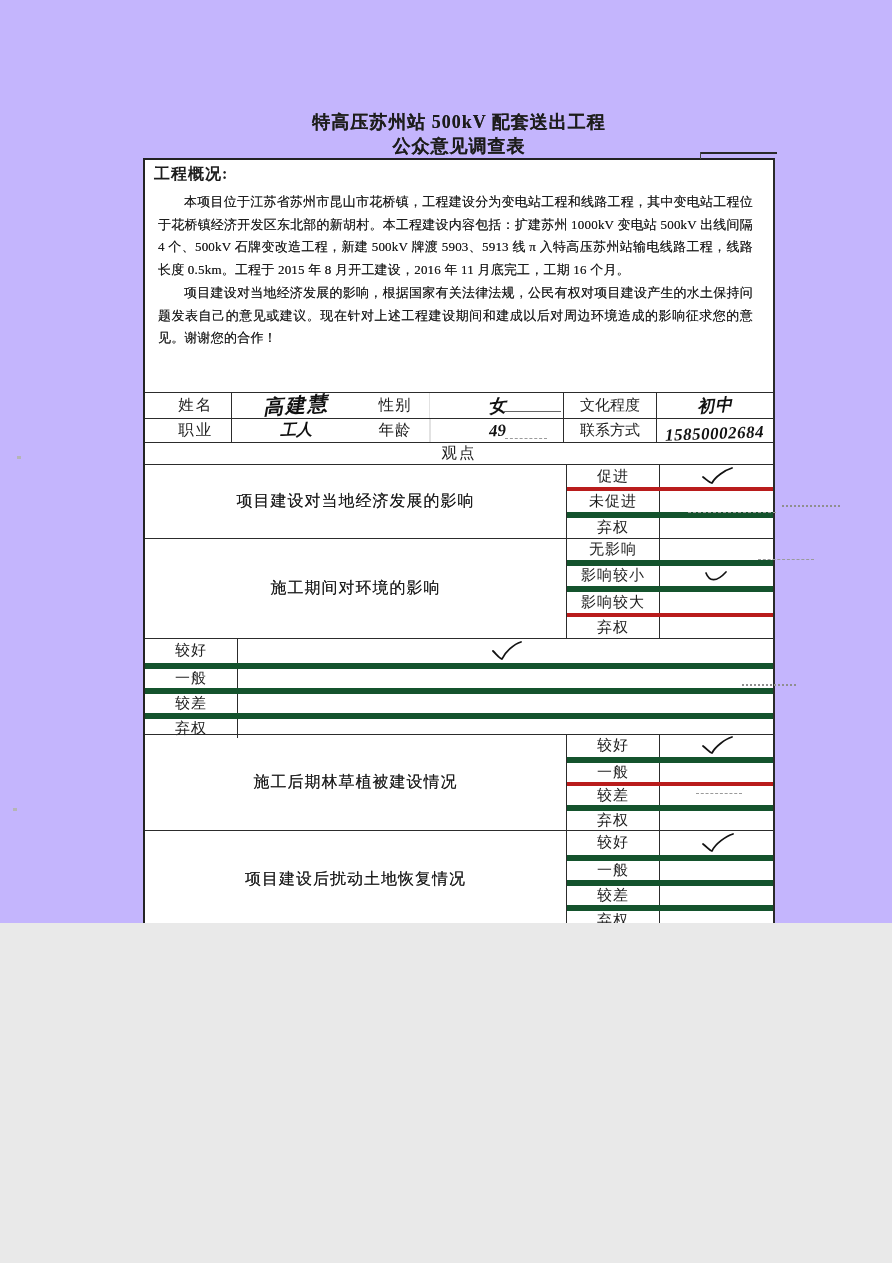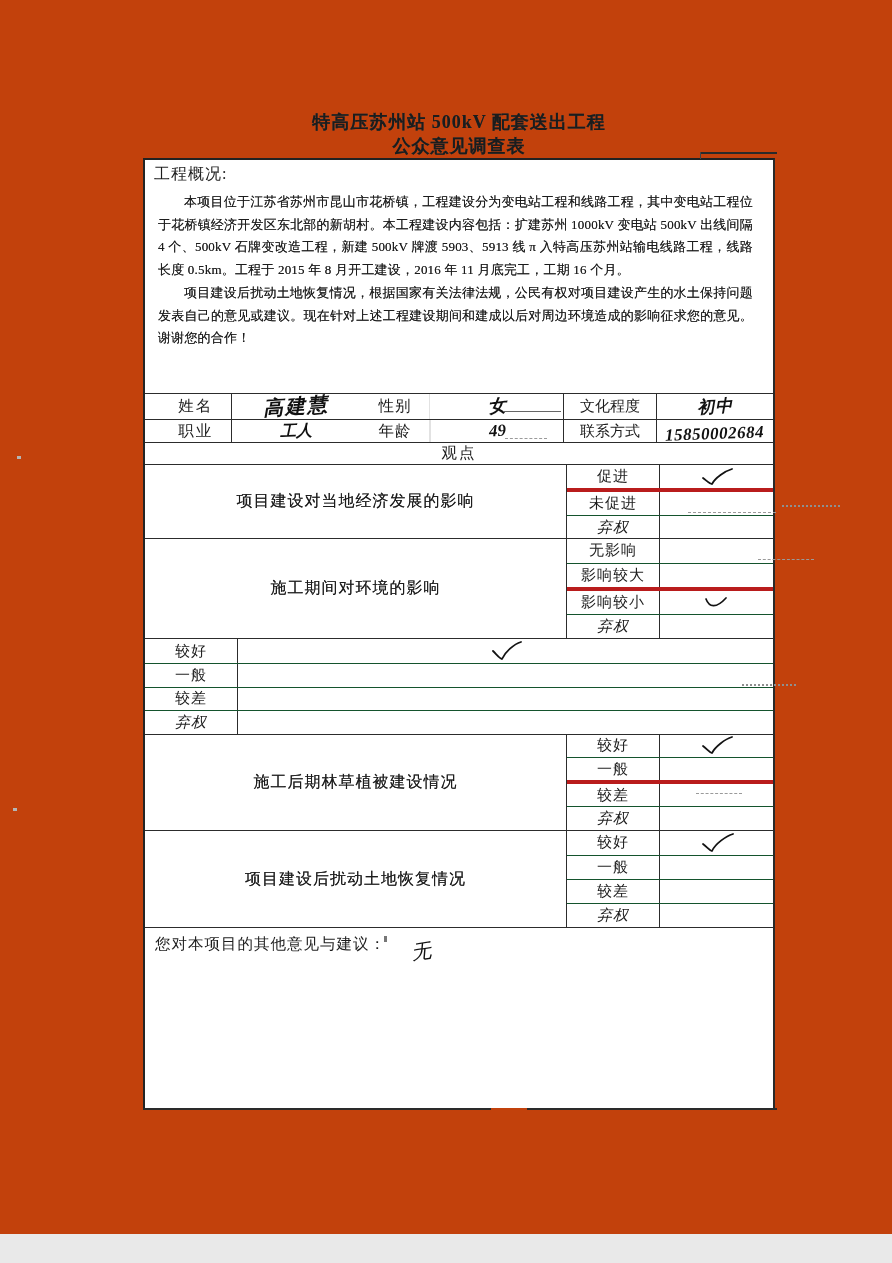--- a/index.html
+++ b/index.html
@@ -1,37 +1,37 @@
 <!DOCTYPE html>
 <html lang="zh"><head>
 <meta charset="utf-8">
 <style>
   * { margin:0; padding:0; box-sizing:border-box; }
   html,body { background:#e9e9e9; }
   body { font-family:"Liberation Serif","DejaVu Serif",serif; color:#1c1c1c; }
   .sheet{
-    position:relative; width:892px; height:1234px; background:#c2410c;
+    position:relative; width:892px; height:923px; background:#c4b5fd;
     margin:0 auto; overflow:hidden;
   }
   
   .titles{ position:absolute; left:143px; top:110px; width:632px; text-align:center; }
   .title-line{ font-size:18px; font-weight:700; line-height:24px; letter-spacing:1px;
     text-shadow:0 0 .5px #444; }
   
   .doc-table{
     position:absolute; left:143px; top:158px; width:632px; height:950px;
     border-top:2px solid #222; border-left:2px solid #242424; border-right:2px solid #2a2a2a;
     display:flex; flex-direction:column; background:#fff;
   }
   .bline{ position:absolute; top:1108px; height:0; border-top:2px solid #2a2a2a; }
   .bline.a{ left:143px; width:348px; }
   .bline.b{ left:527px; width:250px; }
   .row{ width:100%; position:relative; }
   .bt{ border-top:1px solid #2c2c2c; }
-  .r-ovh{ height:28px; font-size:16px; line-height:28px; padding-left:9px; letter-spacing:1px; }
+  .r-ovh{ height:28px; font-size:16px; line-height:28px; padding-left:9px; letter-spacing:1px;font-weight:bold; }
   .r-par{ height:205px; padding:3px 20px 0 13px; font-size:13px; line-height:22.7px;
     text-align:justify; }
   .r-par p{ text-indent:2em; letter-spacing:.2px; text-shadow:0 0 .4px #555; }
   .r-i1{ height:26px; } .r-i2{ height:24px; }
   .iflex{ display:flex; height:100%; }
   .cell{ display:flex; align-items:center; justify-content:center; font-size:15.5px;
     overflow:visible; position:relative; }
   .c-lab1{ width:87px; border-right:1px solid #2c2c2c; letter-spacing:2px;padding-left:16px; }
   .c-val1{ width:130px; }
   .c-lab2{ width:70px; border-right:1px solid rgba(50,50,50,.14); letter-spacing:1px; }
@@ -44,22 +44,22 @@
     align-items:center; justify-content:center; letter-spacing:2px; }
   .sh-right{ flex:1; display:flex; align-items:center; justify-content:center; letter-spacing:2px; }
   
   .q-section{ display:flex; }
   .r-q1{ height:74px; } .r-q2{ height:100px; } .r-q3{ height:96px; }
   .r-q4{ height:96px; } .r-q5{ height:98px; }
   .q-text{ width:422px; border-right:1px solid #2c2c2c; display:flex;
     align-items:center; justify-content:center; font-size:16px; letter-spacing:1px;
     text-shadow:0 0 .4px #555; }
   .q-options{ flex:1; display:flex; flex-direction:column; }
-  .opt-row{ flex:1; display:flex; border-bottom:1px solid #14532d; }
-  .opt-row.last{ border-bottom:none;font-style:italic; }
+  .opt-row{ flex:1; display:flex; border-bottom:6px solid #14532d; }
+  .opt-row.last{ border-bottom:none; }
   .opt-row.heavy{ border-bottom:4px solid #b91c1c; }
   .opt-label{ width:93px; border-right:1px solid #2c2c2c; display:flex;
     align-items:center; justify-content:center; font-size:15px; letter-spacing:1px; }
   .opt-check{ flex:1; display:flex; align-items:center; justify-content:center; }
   .opt-check svg{ stroke:#131313; fill:none; stroke-linecap:round; stroke-linejoin:round; }
   
   .r-cm{ height:181px; padding:6px 10px; font-size:15.5px; letter-spacing:1px; }
   .hw-none{ position:absolute; left:266px; top:10px; font-size:20px; font-style:italic;
     transform:rotate(-9deg); font-family:"Liberation Serif",serif; }
   
@@ -85,21 +85,21 @@
   <div class="titles">
     <div class="title-line">特高压苏州站 500kV 配套送出工程</div>
     <div class="title-line">公众意见调查表</div>
   </div>
 
   <div class="doc-table">
 
     <div class="row r-ovh">工程概况:</div>
     <div class="row r-par">
       <p>本项目位于江苏省苏州市昆山市花桥镇，工程建设分为变电站工程和线路工程，其中变电站工程位于花桥镇经济开发区东北部的新胡村。本工程建设内容包括：扩建苏州 1000kV 变电站 500kV 出线间隔 4 个、500kV 石牌变改造工程，新建 500kV 牌渡 5903、5913 线 π 入特高压苏州站输电线路工程，线路长度 0.5km。工程于 2015 年 8 月开工建设，2016 年 11 月底完工，工期 16 个月。</p>
-      <p>项目建设后扰动土地恢复情况，根据国家有关法律法规，公民有权对项目建设产生的水土保持问题发表自己的意见或建议。现在针对上述工程建设期间和建成以后对周边环境造成的影响征求您的意见。谢谢您的合作！</p>
+      <p>项目建设对当地经济发展的影响，根据国家有关法律法规，公民有权对项目建设产生的水土保持问题发表自己的意见或建议。现在针对上述工程建设期间和建成以后对周边环境造成的影响征求您的意见。谢谢您的合作！</p>
     </div>
 
     <div class="row r-i1 bt">
       <div class="iflex">
         <div class="cell c-lab1">姓名</div>
         <div class="cell c-val1">
           <span class="hw hw-name">高建慧</span>
         </div>
         <div class="cell c-lab2">性别</div>
         <div class="cell c-val2">
@@ -155,31 +155,31 @@
       </div>
     </div>
 
     <div class="row q-section r-q2 bt">
       <div class="q-text">施工期间对环境的影响</div>
       <div class="q-options">
         <div class="opt-row">
           <div class="opt-label">无影响</div>
           <div class="opt-check"></div>
         </div>
+        <div class="opt-row">
+          <div class="opt-label">影响较小</div>
+          <div class="opt-check">
+            <svg width="30" height="18" viewBox="0 0 30 18">
+                <path d="M4 6 C7 14,14 16,24 5" stroke-width="1.7"></path>
+              </svg>
+          </div>
+        </div>
         <div class="opt-row heavy">
           <div class="opt-label">影响较大</div>
           <div class="opt-check"></div>
-        </div>
-        <div class="opt-row">
-          <div class="opt-label">影响较小</div>
-          <div class="opt-check">
-            <svg width="30" height="18" viewBox="0 0 30 18">
-                <path d="M4 6 C7 14,14 16,24 5" stroke-width="1.7"></path>
-              </svg>
-          </div>
         </div>
         <div class="opt-row last">
           <div class="opt-label">弃权</div>
           <div class="opt-check"></div>
         </div>
       </div>
     </div>
 
     <div class="row q-section r-q3 bt">
       <div class="q-options">

